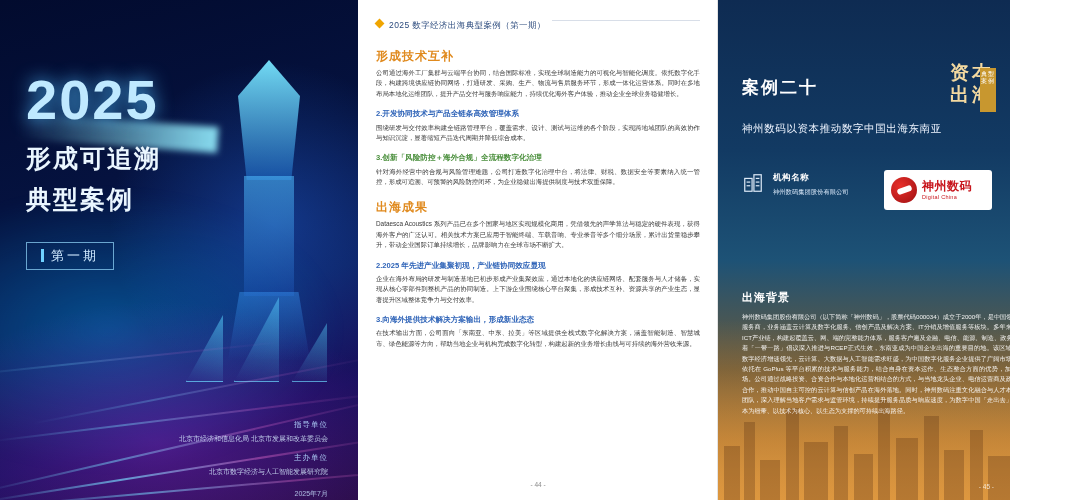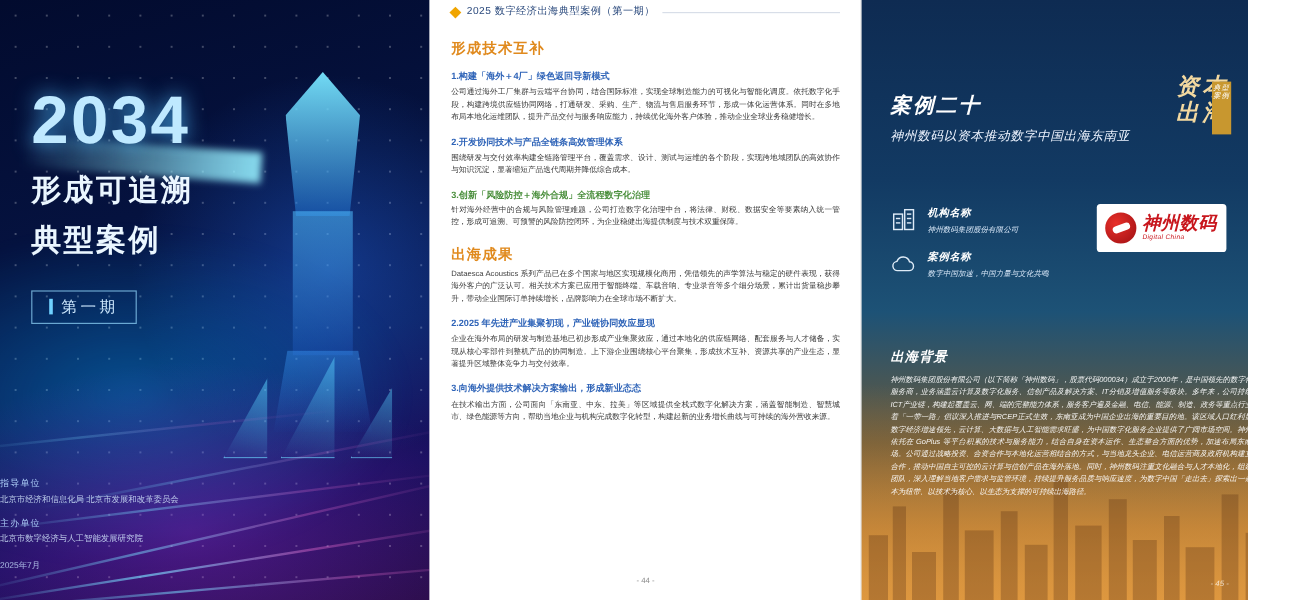--- a/index.html
+++ b/index.html
@@ -52,62 +52,62 @@
       background-size:26px 26px;}
   .cover-txt{position:absolute;left:26px;top:72px;z-index:5;}
   .year{font-size:56px;font-weight:bold;letter-spacing:2px;color:#bfe9ff;
       text-shadow:0 0 18px rgba(80,190,255,.9);line-height:1;}
   .t1{margin-top:14px;font-size:25px;font-weight:bold;color:#eaf6ff;letter-spacing:2px;}
   .t2{margin-top:8px;font-size:25px;font-weight:bold;color:#eaf6ff;letter-spacing:2px;}
   .issue{margin-top:26px;display:inline-block;border:1px solid rgba(150,220,255,.7);
       padding:4px 14px;font-size:13px;color:#cfeaff;letter-spacing:3px;}
   .issue-bar{display:inline-block;width:3px;height:13px;background:#6fd2ff;margin-right:7px;
       vertical-align:-2px;}
-  .cover-foot{position:absolute;left:0;bottom:22px;width:328px;text-align:left;z-index:6;
+  .cover-foot{position:absolute;left:0;bottom:0;width:328px;text-align:right;z-index:6;
       color:rgba(215,235,255,.82);font-size:7px;line-height:1.9;}
   .cover-foot .lbl{color:rgba(180,215,255,.95);font-size:7.5px;letter-spacing:1px;}
   .cover-foot .date{margin-top:8px;font-size:7px;color:rgba(200,225,255,.8);}
 
   
   .mid{position:relative;width:360px;height:500px;background:#ffffff;padding:0 18px;box-sizing:border-box;}
-  .mid .runhead{display:flex;align-items:center;gap:6px;padding-top:4px;}
+  .mid .runhead{display:flex;align-items:flex-start;gap:6px;padding-top:20px;}
   .runhead .dot{width:7px;height:7px;background:#f0a500;transform:rotate(45deg);flex:none;}
   .runhead .rh-txt{font-size:8.5px;color:#2b4a7d;letter-spacing:.4px;}
   .runhead .rule{flex:1;height:1px;background:#d8dee8;}
   .sec-h{margin-top:16px;font-size:12px;font-weight:bold;color:#e08a1e;letter-spacing:1px;}
   .sec-h2{margin-top:12px;font-size:12px;font-weight:bold;color:#e08a1e;letter-spacing:1px;}
   .sub-h{margin-top:9px;font-size:7.6px;font-weight:bold;color:#2f64b8;line-height:1.5;}
   .sub-h.g{color:#4a8f3c;}
   .para{margin-top:3px;font-size:6.4px;color:#3a3a3a;line-height:1.62;text-align:justify;}
   .mid .pg{position:absolute;left:0;bottom:12px;width:360px;text-align:center;font-size:6.5px;color:#8a8a8a;}
   .mid-sep{position:absolute;right:0;top:0;width:1px;height:500px;background:#e3e3e3;}
 
   
-  .right{position:relative;width:322px;height:500px;overflow:hidden;
-      background:linear-gradient(180deg,#0e2b52 0%,#123a63 30%,#1d5276 52%,#6b5a3a 74%,#b07a36 88%,#d89a45 100%);font-style:italic;}
+  .right{position:relative;width:292px;height:500px;overflow:hidden;
+      background:linear-gradient(180deg,#0e2b52 0%,#123a63 30%,#1d5276 52%,#6b5a3a 74%,#b07a36 88%,#d89a45 100%);}
   .right .cityglow{position:absolute;left:0;bottom:0;width:362px;height:180px;
       background:linear-gradient(180deg,rgba(190,120,40,0),rgba(225,150,60,.65));}
   .right .skyline{position:absolute;left:0;bottom:0;width:362px;height:120px;opacity:.55;}
   .right .skyline i{position:absolute;bottom:0;background:rgba(90,50,20,.55);}
   .rhead{position:absolute;left:24px;top:76px;color:#fff;}
   .case-no{font-size:17px;font-weight:bold;letter-spacing:2px;}
-  .case-ttl{margin-top:8px;font-size:10.5px;letter-spacing:.6px;color:#eef4ff;}
+  .case-ttl{margin-top:23px;font-size:10.5px;letter-spacing:.6px;color:#eef4ff;}
   .stamp{position:absolute;right:16px;top:62px;text-align:left;}
   .stamp .l1,.stamp .l2{font-size:19px;font-weight:bold;color:#f3d9a0;letter-spacing:3px;line-height:1.15;}
   .stamp .seal{position:absolute;right:-2px;top:6px;width:16px;height:44px;background:#c8972f;
       color:#fff;font-size:6px;line-height:1.15;text-align:center;padding:3px 1px;box-sizing:border-box;
       letter-spacing:1px;}
   .logo{position:absolute;right:18px;top:170px;width:108px;height:40px;background:#ffffff;border-radius:3px;
       display:flex;align-items:center;gap:5px;padding:0 7px;box-sizing:border-box;}
   .logo .mark{width:26px;height:26px;border-radius:50%;
       background:radial-gradient(circle at 35% 35%,#e8302a,#9e0f12);flex:none;position:relative;}
   .logo .mark:after{content:"";position:absolute;left:6px;top:10px;width:15px;height:6px;border-radius:6px;
       background:#fff;transform:rotate(-20deg);}
   .logo .ltxt{line-height:1.15;}
-  .logo .cn{font-size:15px;font-weight:bold;color:#c8161d;letter-spacing:.5px;}
+  .logo .cn{font-size:12px;font-weight:bold;color:#c8161d;letter-spacing:.5px;}
   .logo .en{font-size:5.5px;color:#c8161d;letter-spacing:.3px;}
   .info{position:absolute;left:24px;top:172px;width:190px;color:#eaf3ff;}
   .info .row{display:flex;gap:9px;margin-bottom:13px;align-items:flex-start;}
   .info .ico{width:22px;height:22px;flex:none;opacity:.95;}
   .info .k{font-size:8.5px;font-weight:bold;color:#ffffff;letter-spacing:.6px;}
   .info .v{margin-top:3px;font-size:6.3px;color:#d7e6f7;line-height:1.5;}
   .bg-h{position:absolute;left:24px;top:290px;font-size:11px;font-weight:bold;color:#fff;letter-spacing:1px;}
   .bg-p{position:absolute;left:24px;top:312px;width:314px;font-size:6.2px;line-height:1.68;
       color:rgba(255,255,255,.92);text-align:justify;}
   .rpg{position:absolute;right:16px;bottom:10px;font-size:6.5px;color:rgba(255,255,255,.75);}
@@ -134,21 +134,21 @@
     <div class="streaks">
       <i class="s1"></i>
         <i class="s2"></i>
         <i class="s3"></i>
         <i class="s4"></i>
         <i class="s5"></i>
         <i class="s6"></i>
     </div>
 
     <div class="cover-txt">
-      <div class="year">2034</div>
+      <div class="year">2025</div>
       <div class="t1">形成可追溯</div>
       <div class="t2">典型案例</div>
       <div class="issue">
         <span class="issue-bar"></span><span>第一期</span>
       </div>
     </div>
 
     <div class="cover-foot">
       <div class="lbl">指导单位</div>
       <div>北京市经济和信息化局    北京市发展和改革委员会</div>
@@ -160,21 +160,20 @@
 
   <div class="mid">
     <div class="mid-sep"></div>
     <div class="runhead">
       <span class="dot"></span>
       <span class="rh-txt">2025 数字经济出海典型案例（第一期）</span>
       <span class="rule"></span>
     </div>
 
     <div class="sec-h">形成技术互补</div>
-    <div class="sub-h">1.构建「海外＋4厂」绿色返回导新模式</div>
     <div class="para">公司通过海外工厂集群与云端平台协同，结合国际标准，实现全球制造能力的可视化与智能化调度。依托数字化手段，构建跨境供应链协同网络，打通研发、采购、生产、物流与售后服务环节，形成一体化运营体系。同时在多地布局本地化运维团队，提升产品交付与服务响应能力，持续优化海外客户体验，推动企业全球业务稳健增长。</div>
     <div class="sub-h">2.开发协同技术与产品全链条高效管理体系</div>
     <div class="para">围绕研发与交付效率构建全链路管理平台，覆盖需求、设计、测试与运维的各个阶段，实现跨地域团队的高效协作与知识沉淀，显著缩短产品迭代周期并降低综合成本。</div>
     <div class="sub-h g">3.创新「风险防控＋海外合规」全流程数字化治理</div>
     <div class="para">针对海外经营中的合规与风险管理难题，公司打造数字化治理中台，将法律、财税、数据安全等要素纳入统一管控，形成可追溯、可预警的风险防控闭环，为企业稳健出海提供制度与技术双重保障。</div>
 
     <div class="sec-h2">出海成果</div>
     <div class="para">Dataesca Acoustics 系列产品已在多个国家与地区实现规模化商用，凭借领先的声学算法与稳定的硬件表现，获得海外客户的广泛认可。相关技术方案已应用于智能终端、车载音响、专业录音等多个细分场景，累计出货量稳步攀升，带动企业国际订单持续增长，品牌影响力在全球市场不断扩大。</div>
     <div class="sub-h">2.2025 年先进产业集聚初现，产业链协同效应显现</div>
     <div class="para">企业在海外布局的研发与制造基地已初步形成产业集聚效应，通过本地化的供应链网络、配套服务与人才储备，实现从核心零部件到整机产品的协同制造。上下游企业围绕核心平台聚集，形成技术互补、资源共享的产业生态，显著提升区域整体竞争力与交付效率。</div>
@@ -233,29 +232,20 @@
             <line x1="5" y1="15" x2="9" y2="15"></line>
           <line x1="15" y1="7" x2="19" y2="7"></line>
             <line x1="15" y1="11" x2="19" y2="11"></line>
             <line x1="15" y1="15" x2="19" y2="15"></line>
         </svg>
         <div>
           <div class="k">机构名称</div>
           <div class="v">神州数码集团股份有限公司</div>
         </div>
       </div>
-      <div class="row">
-        <svg class="ico" viewBox="0 0 24 24" fill="none" stroke="#e9f4ff" stroke-width="1.3">
-          <path d="M7 18h10a4 4 0 0 0 .4-7.98A6 6 0 0 0 6 9.6 3.6 3.6 0 0 0 7 18z"></path>
-        </svg>
-        <div>
-          <div class="k">案例名称</div>
-          <div class="v">数字中国加速，中国力量与文化共鸣</div>
-        </div>
-      </div>
     </div>
 
     <div class="bg-h">出海背景</div>
     <div class="bg-p">神州数码集团股份有限公司（以下简称「神州数码」，股票代码000034）成立于2000年，是中国领先的数字化转型服务商，业务涵盖云计算及数字化服务、信创产品及解决方案、IT分销及增值服务等板块。多年来，公司持续深耕ICT产业链，构建起覆盖云、网、端的完整能力体系，服务客户遍及金融、电信、能源、制造、政务等重点行业。随着「一带一路」倡议深入推进与RCEP正式生效，东南亚成为中国企业出海的重要目的地。该区域人口红利显著、数字经济增速领先，云计算、大数据与人工智能需求旺盛，为中国数字化服务企业提供了广阔市场空间。神州数码依托在 GoPlus 等平台积累的技术与服务能力，结合自身在资本运作、生态整合方面的优势，加速布局东南亚市场。公司通过战略投资、合资合作与本地化运营相结合的方式，与当地龙头企业、电信运营商及政府机构建立深度合作，推动中国自主可控的云计算与信创产品在海外落地。同时，神州数码注重文化融合与人才本地化，组建跨国团队，深入理解当地客户需求与监管环境，持续提升服务品质与响应速度，为数字中国「走出去」探索出一条以资本为纽带、以技术为核心、以生态为支撑的可持续出海路径。</div>
     <div class="rpg">- 45 -</div>
   </div>
 
 </div>
 
 </body></html>

